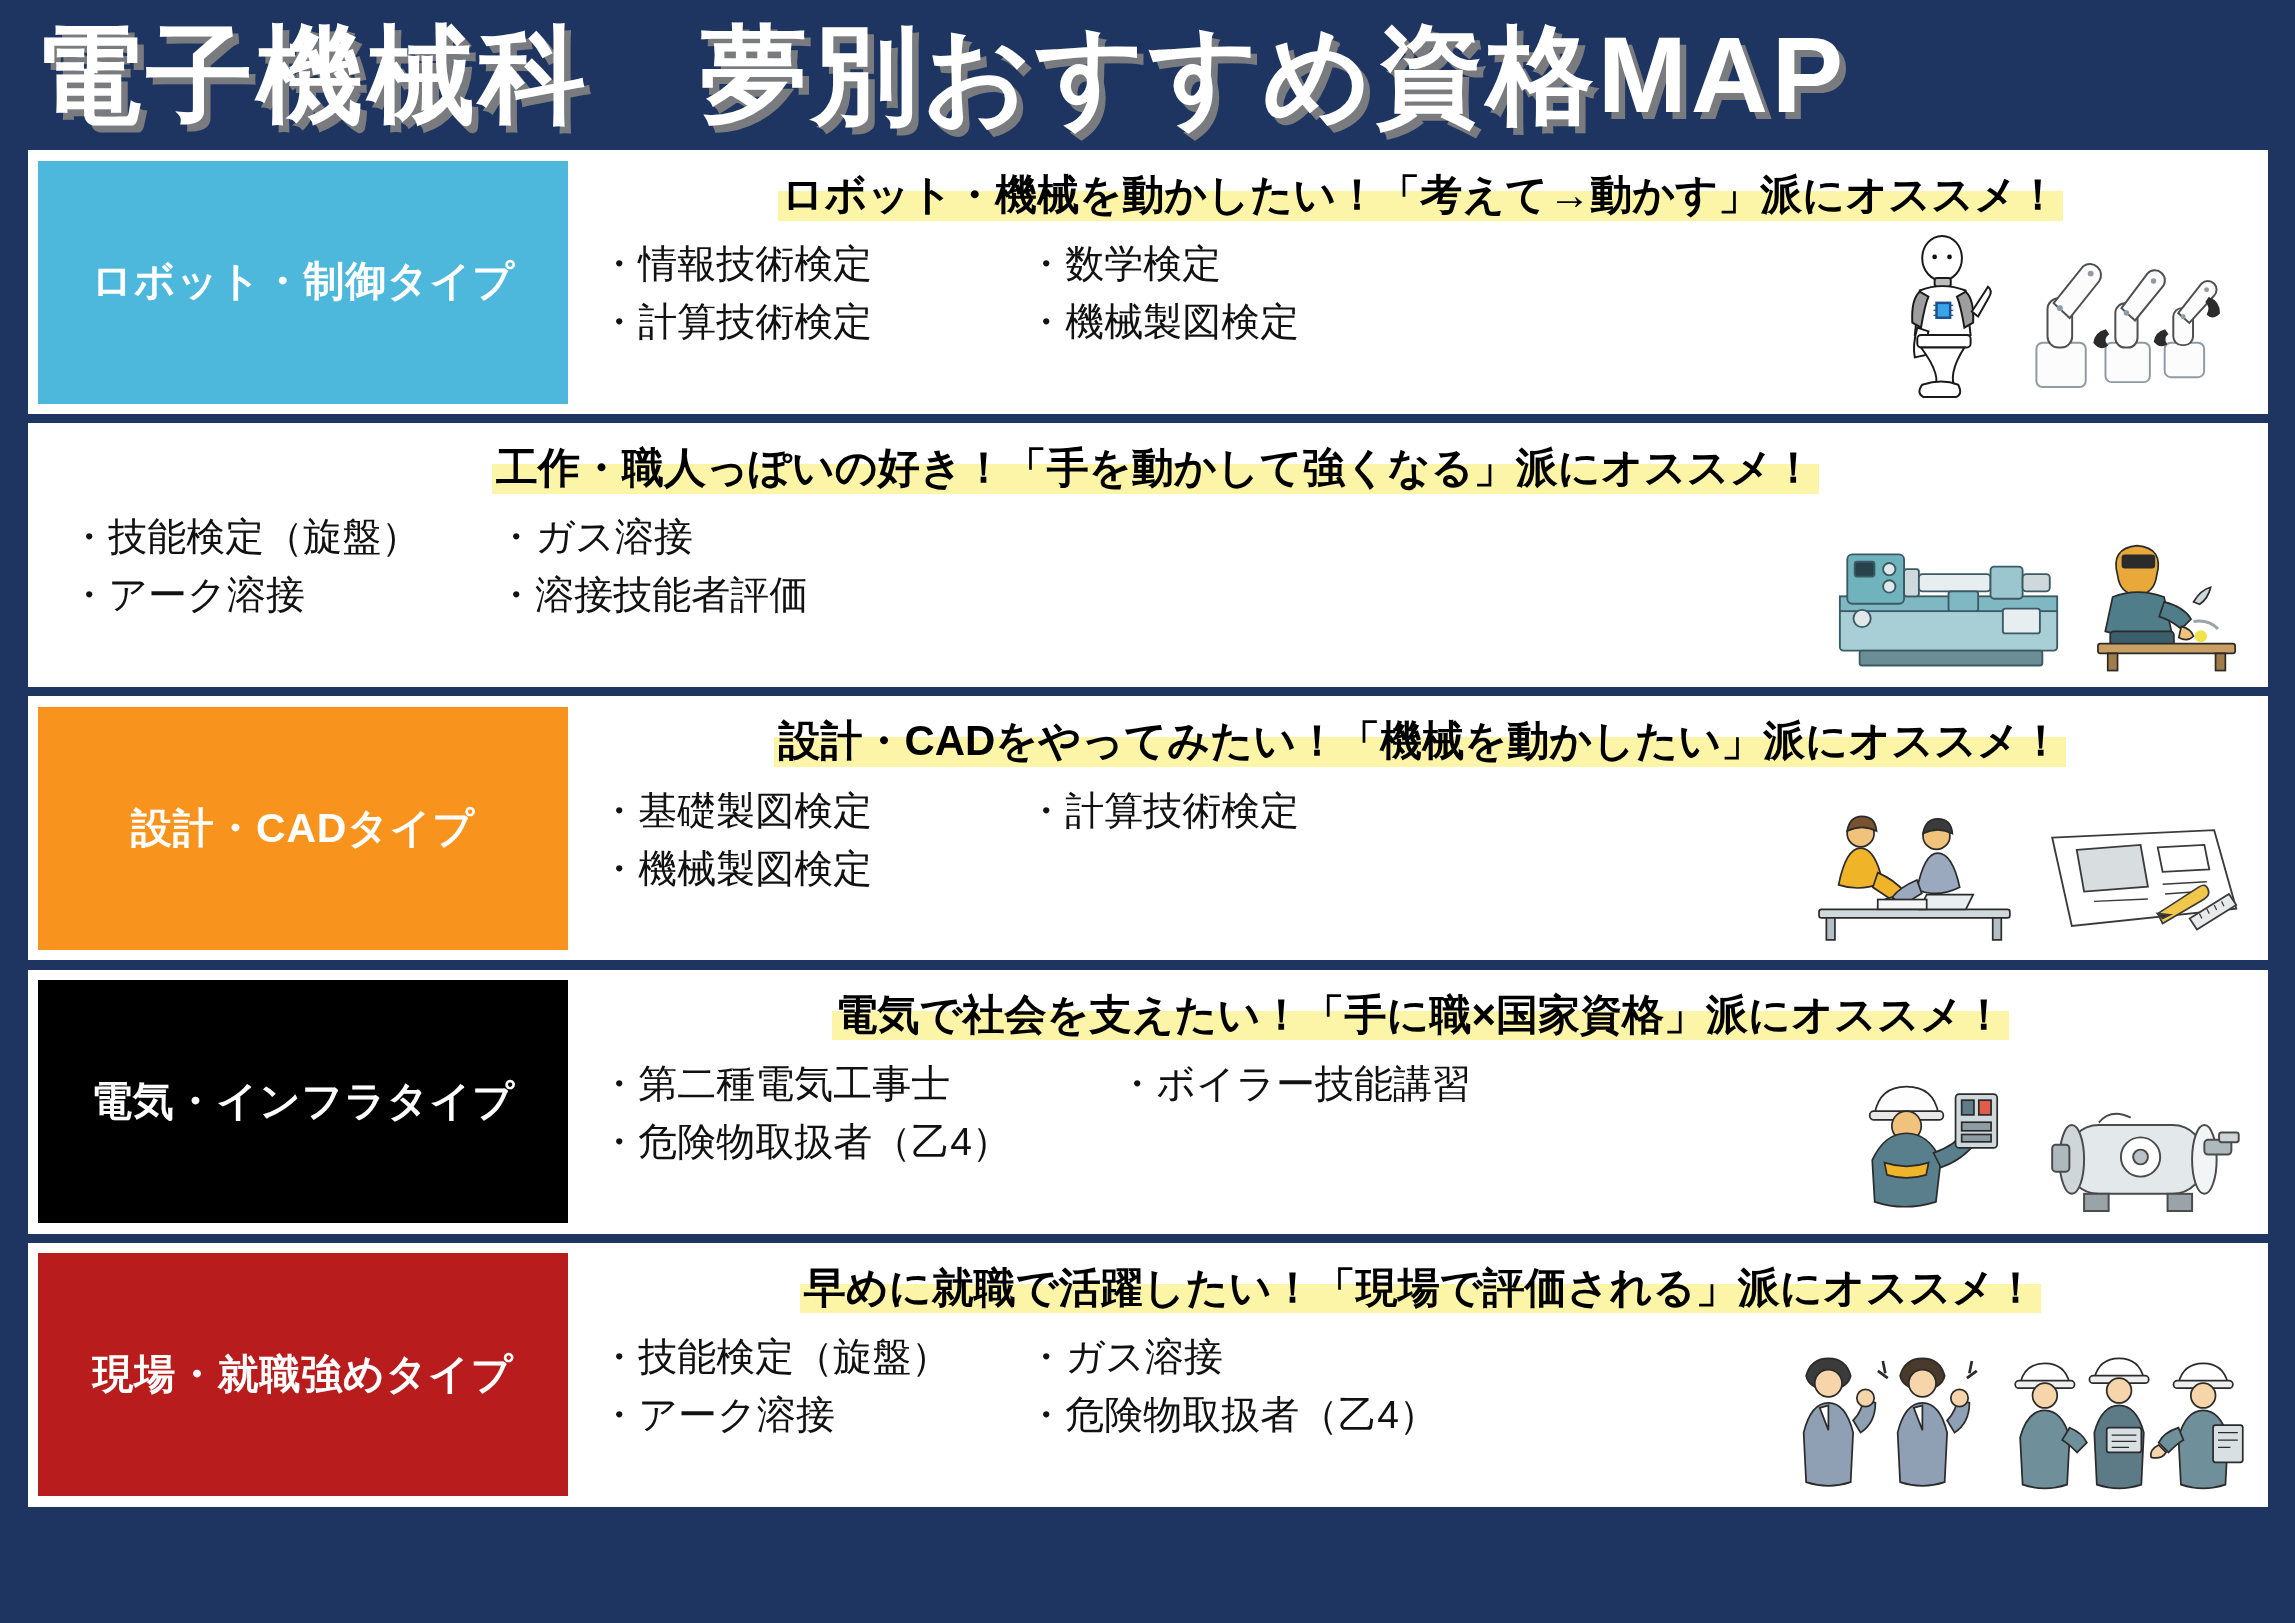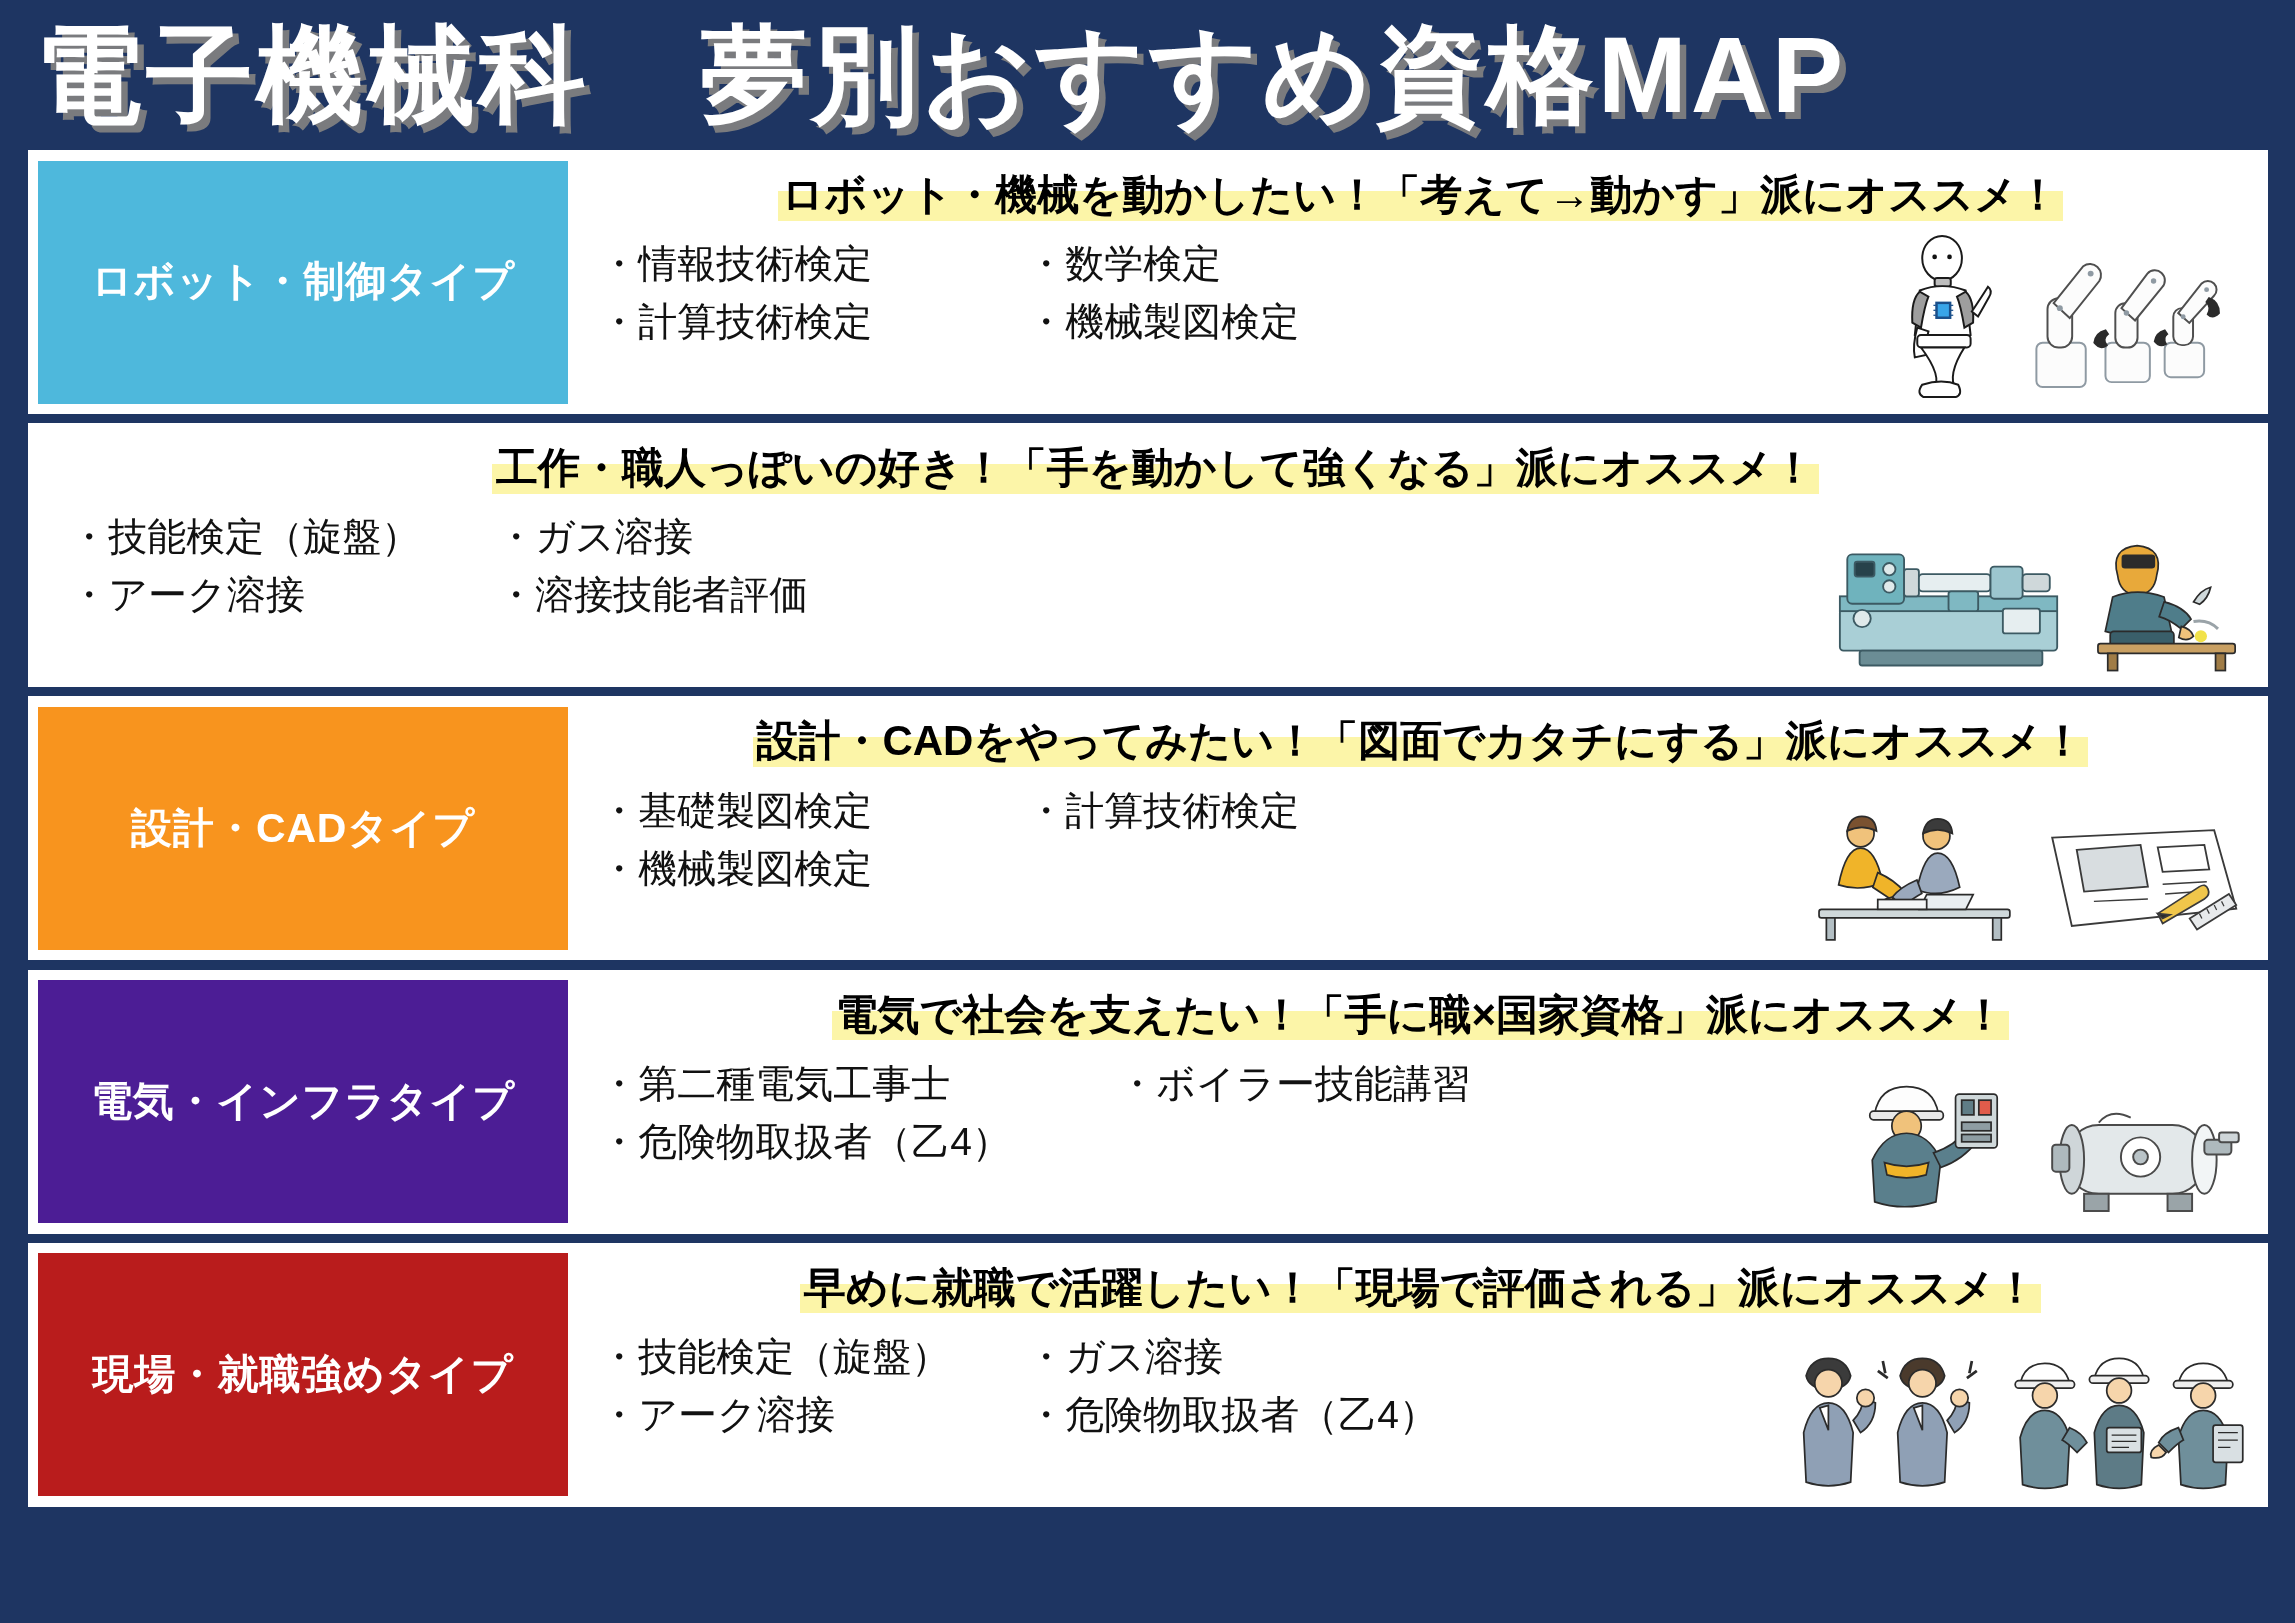--- a/index.html
+++ b/index.html
@@ -240,21 +240,21 @@
           </g>
         </svg>
       </div>
     </div>
   </div>
 
   <div class="row row-3">
     <div class="row-label" style="background:#f8941e">設計・CADタイプ</div>
     <div class="row-body">
       <div class="headline-wrap">
-        <div class="headline">設計・CADをやってみたい！「図面でカタチにする」派にオススメ！</div>
+        <div class="headline">設計・CADをやってみたい！「機械を動かしたい」派にオススメ！</div>
       </div>
       <div class="items">
         <div class="item">・基礎製図検定</div>
         <div class="item">・計算技術検定</div>
         <div class="item">・機械製図検定</div>
         <div class="item"></div>
       </div>
       <div class="row-art">
 
         <svg width="216" height="137" viewBox="0 0 176 112">
@@ -291,21 +291,21 @@
             <path d="M100 80 l4 4 l6 -3z" fill="#2b2b2b"></path>
             <path d="M126 84 l32 -20 l6 9 l-32 20z" fill="#e8eaec"></path>
             <path d="M134 80 l2 4 M140 76 l2 4 M146 73 l2 4 M152 70 l2 4" stroke-width="1"></path>
           </g>
         </svg>
       </div>
     </div>
   </div>
 
   <div class="row row-4">
-    <div class="row-label" style="background:#4c1d95">電気・インフラタイプ</div>
+    <div class="row-label" style="background:#000000">電気・インフラタイプ</div>
     <div class="row-body">
       <div class="headline-wrap">
         <div class="headline">電気で社会を支えたい！「手に職×国家資格」派にオススメ！</div>
       </div>
       <div class="items">
         <div class="item">・第二種電気工事士</div>
         <div class="item">・ボイラー技能講習</div>
         <div class="item">・危険物取扱者（乙4）</div>
         <div class="item"></div>
       </div>

